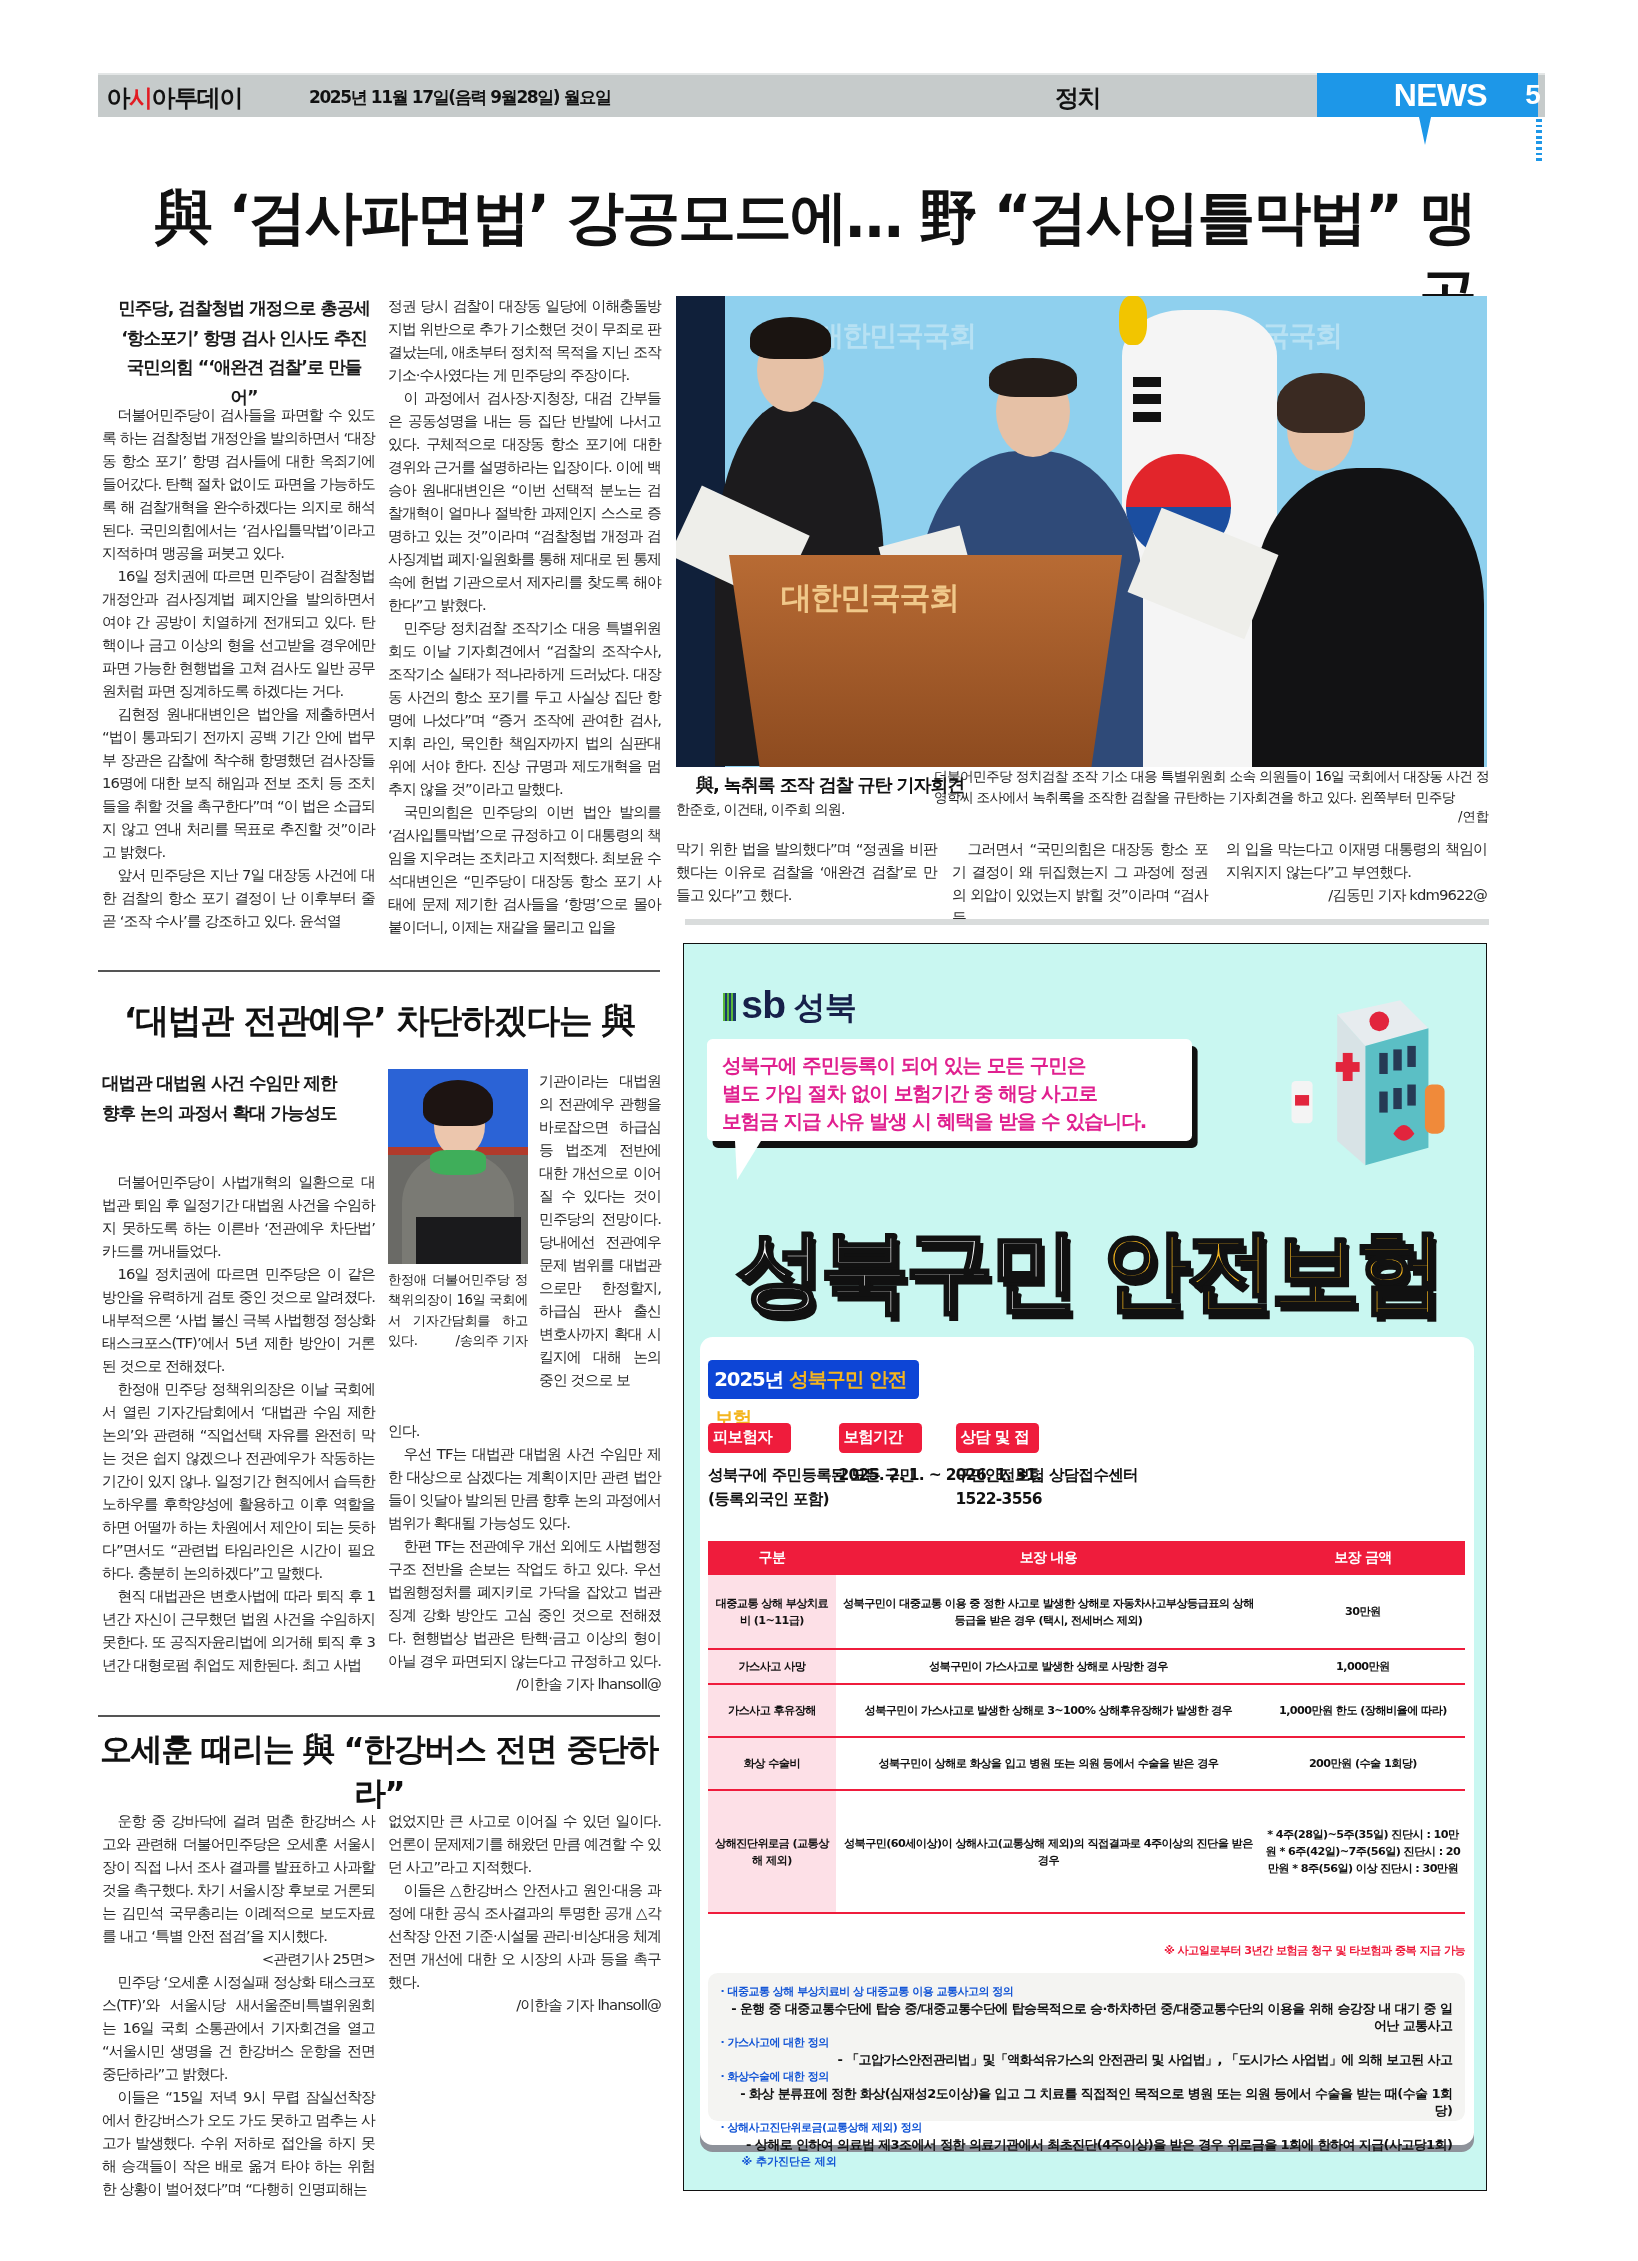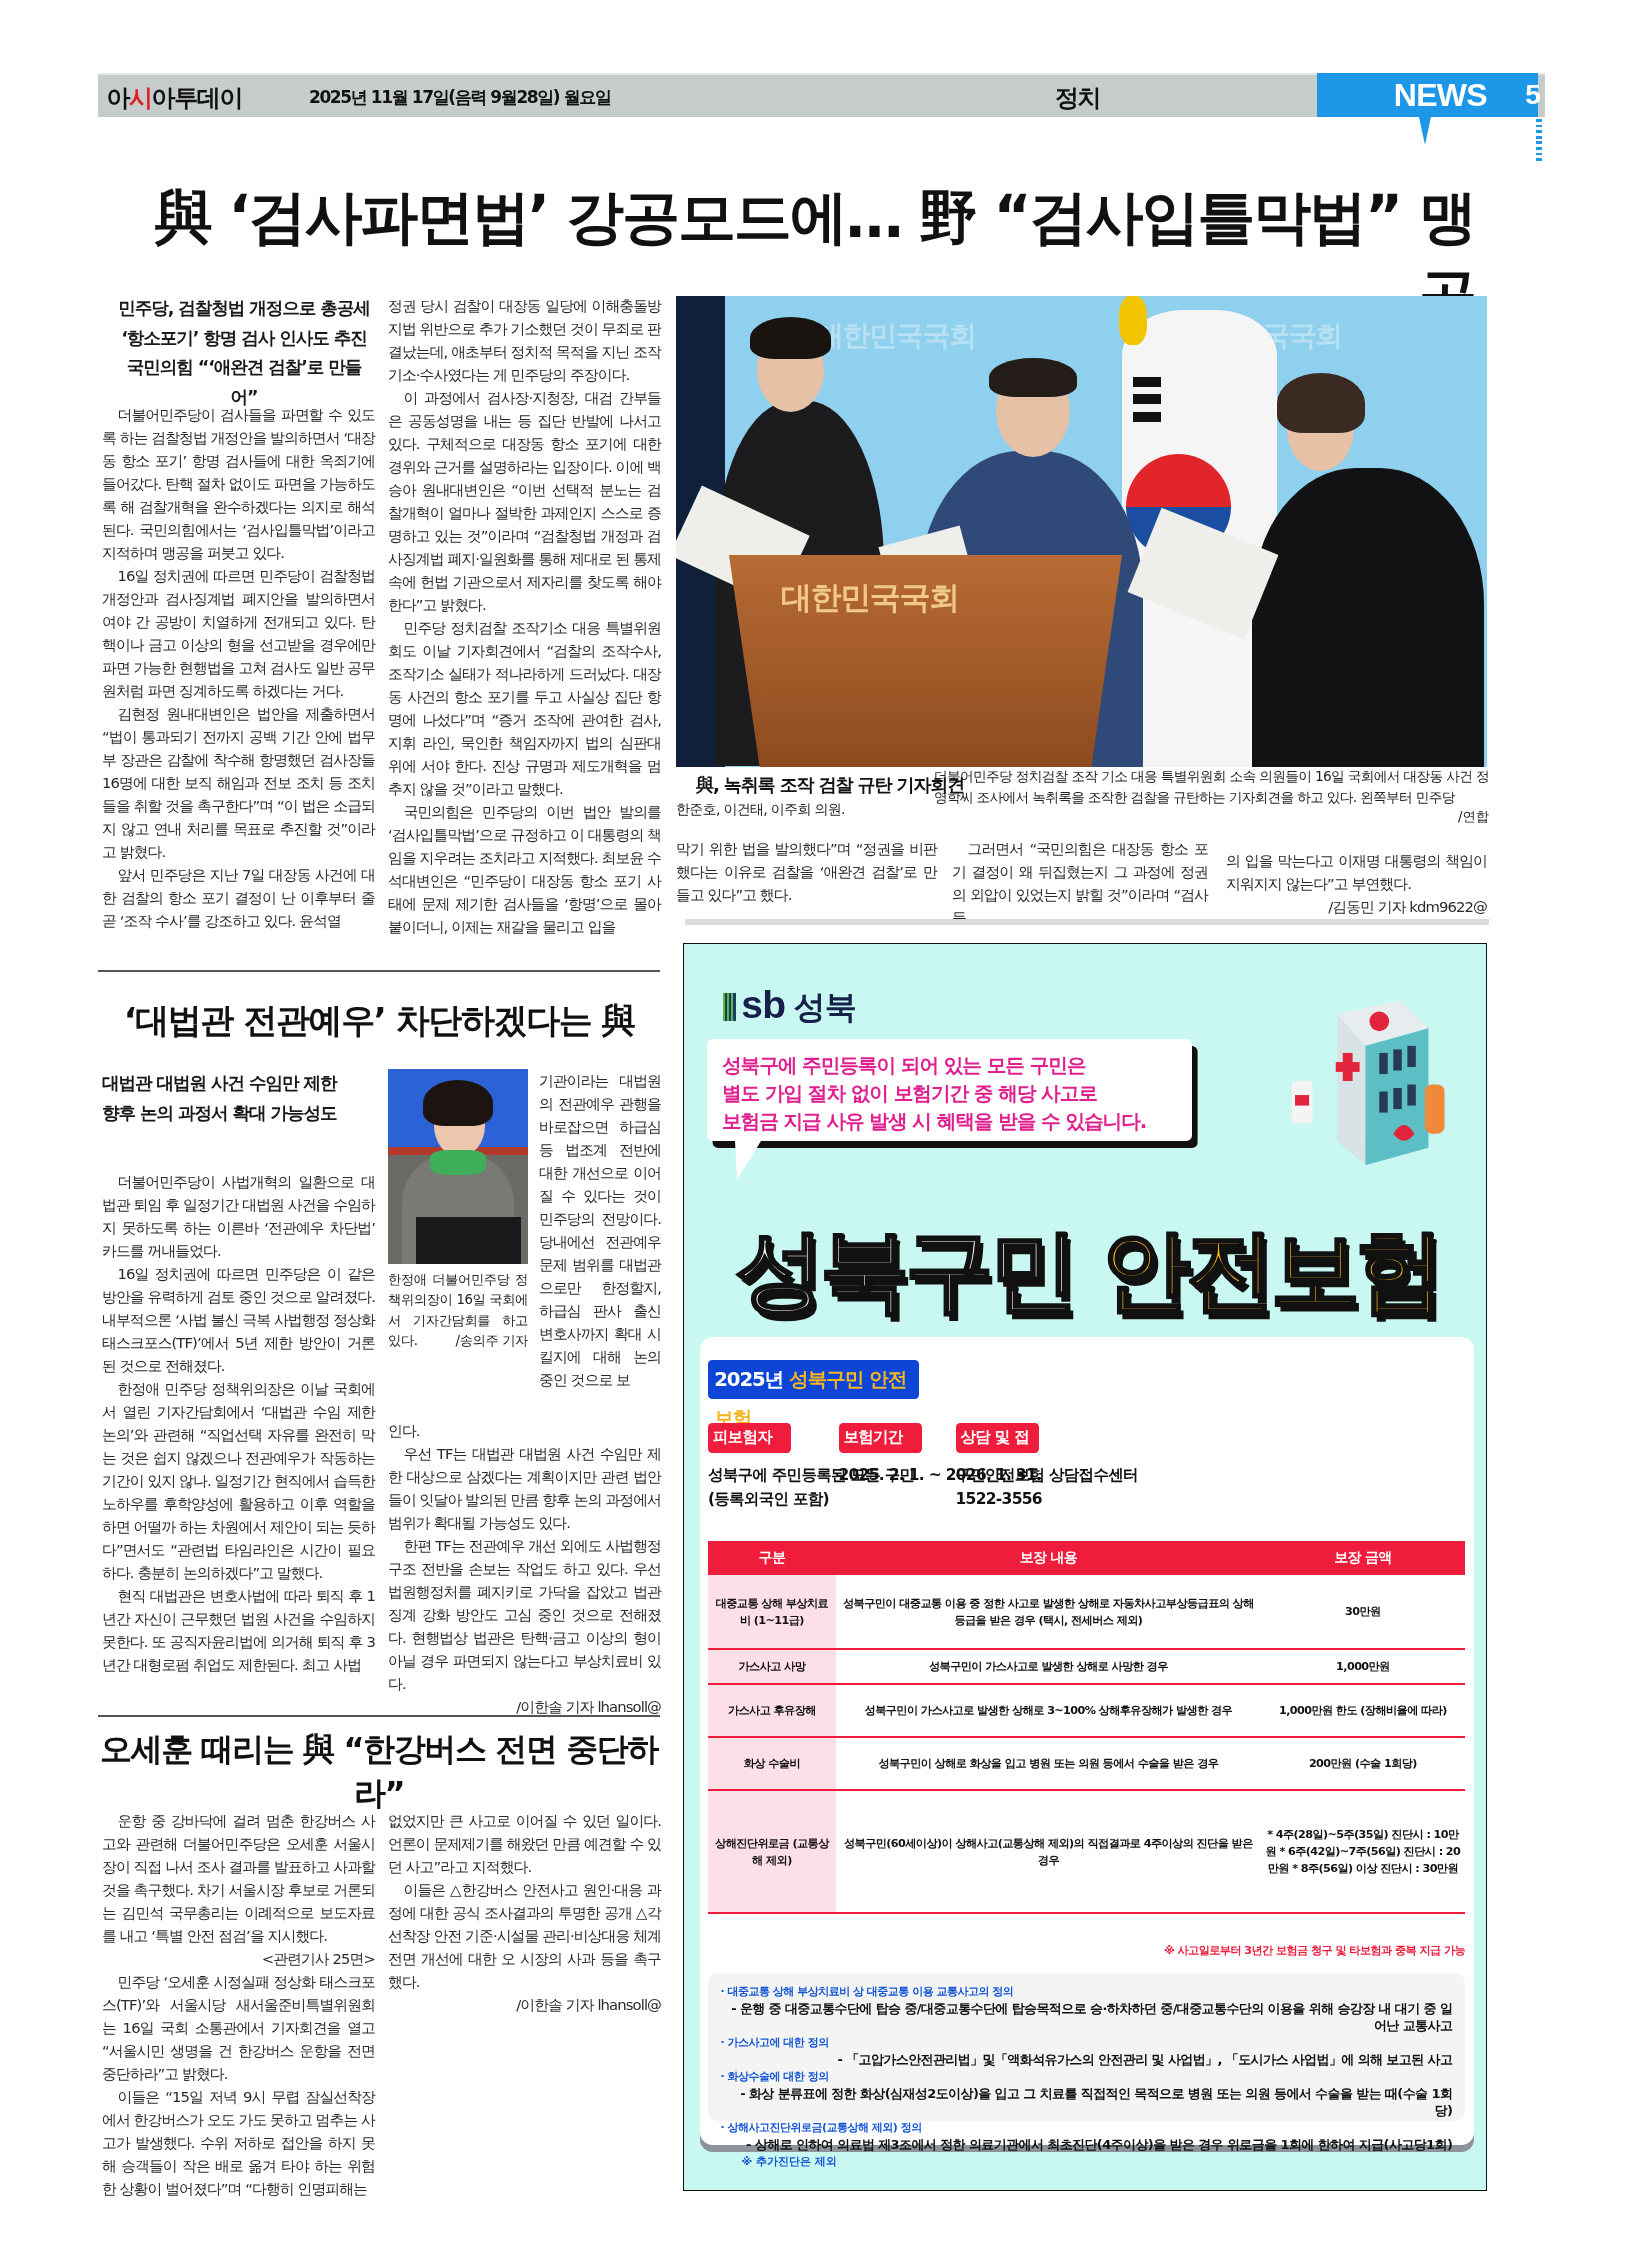--- a/index.html
+++ b/index.html
@@ -148,21 +148,21 @@
 <div class="caption1-names">한준호, 이건태, 이주희 의원.</div>
 <div class="caption1-body">더불어민주당 정치검찰 조작 기소 대응 특별위원회 소속 의원들이 16일 국회에서 대장동 사건 정영학씨 조사에서 녹취록을 조작한 검찰을 규탄하는 기자회견을 하고 있다. 왼쪽부터 민주당</div>
 <div class="caption1-credit">/연합</div>
 
 <div class="col" style="left:676px; top:837px; width:261px;">
   <p class="noind">막기 위한 법을 발의했다”며 “정권을 비판했다는 이유로 검찰을 ‘애완견 검찰’로 만들고 있다”고 했다.</p>
 </div>
 <div class="col" style="left:952px; top:837px; width:256px;">
   <p>그러면서 “국민의힘은 대장동 항소 포기 결정이 왜 뒤집혔는지 그 과정에 정권의 외압이 있었는지 밝힐 것”이라며 “검사들</p>
 </div>
-<div class="col" style="left:1226px; top:837px; width:261px;margin-top:12px;">
+<div class="col" style="left:1226px; top:837px; width:261px;">
   <p class="noind">의 입을 막는다고 이재명 대통령의 책임이 지워지지 않는다”고 부연했다.</p>
   <p class="byline">/김동민 기자 kdm9622@</p>
 </div>
 
 <div class="rule-gray" style="left:685px; top:919px; width:804px;"></div>
 <div class="rule-thick" style="left:98px; top:970px; width:562px;"></div>
 
 <h2 class="sub-head2">‘대법관 전관예우’ 차단하겠다는 與</h2>
 <div class="subheads" style="left:102px; top:1069px; width:281px;">
   <div>대법관 대법원 사건 수임만 제한</div>
@@ -185,21 +185,21 @@
 <div class="photo2-cap">
   <span>한정애 더불어민주당 정책위의장이 16일 국회에서 기자간담회를 하고 있다.</span>
   <span style="float:right;">/송의주 기자</span>
 </div>
 <div class="col" style="left:539px; top:1069px; width:122px;">
   <p class="noind">기관이라는 대법원의 전관예우 관행을 바로잡으면 하급심 등 법조계 전반에 대한 개선으로 이어질 수 있다는 것이 민주당의 전망이다. 당내에선 전관예우 문제 범위를 대법관으로만 한정할지, 하급심 판사 출신 변호사까지 확대 시킬지에 대해 논의 중인 것으로 보</p>
 </div>
 <div class="col" style="left:388px; top:1419px; width:273px;">
   <p class="noind">인다.</p>
   <p>우선 TF는 대법관 대법원 사건 수임만 제한 대상으로 삼겠다는 계획이지만 관련 법안들이 잇달아 발의된 만큼 향후 논의 과정에서 범위가 확대될 가능성도 있다.</p>
-  <p>한편 TF는 전관예우 개선 외에도 사법행정 구조 전반을 손보는 작업도 하고 있다. 우선 법원행정처를 폐지키로 가닥을 잡았고 법관 징계 강화 방안도 고심 중인 것으로 전해졌다. 현행법상 법관은 탄핵·금고 이상의 형이 아닐 경우 파면되지 않는다고 부상치료비 있다.</p>
+  <p>한편 TF는 전관예우 개선 외에도 사법행정 구조 전반을 손보는 작업도 하고 있다. 우선 법원행정처를 폐지키로 가닥을 잡았고 법관 징계 강화 방안도 고심 중인 것으로 전해졌다. 현행법상 법관은 탄핵·금고 이상의 형이 아닐 경우 파면되지 않는다고 규정하고 있다.</p>
   <p class="byline">/이한솔 기자 lhansoll@</p>
 </div>
 
 <div class="rule-thick" style="left:98px; top:1715px; width:562px;"></div>
 
 <h2 class="sub-head3">오세훈 때리는 與 “한강버스 전면 중단하라”</h2>
 <div class="col" style="left:102px; top:1809px; width:273px;">
   <p>운항 중 강바닥에 걸려 멈춘 한강버스 사고와 관련해 더불어민주당은 오세훈 서울시장이 직접 나서 조사 결과를 발표하고 사과할 것을 촉구했다. 차기 서울시장 후보로 거론되는 김민석 국무총리는 이례적으로 보도자료를 내고 ‘특별 안전 점검’을 지시했다.</p>
   <p class="byline">&lt;관련기사 25면&gt;</p>
   <p>민주당 ‘오세훈 시정실패 정상화 태스크포스(TF)’와 서울시당 새서울준비특별위원회는 16일 국회 소통관에서 기자회견을 열고 “서울시민 생명을 건 한강버스 운항을 전면 중단하라”고 밝혔다.</p>

